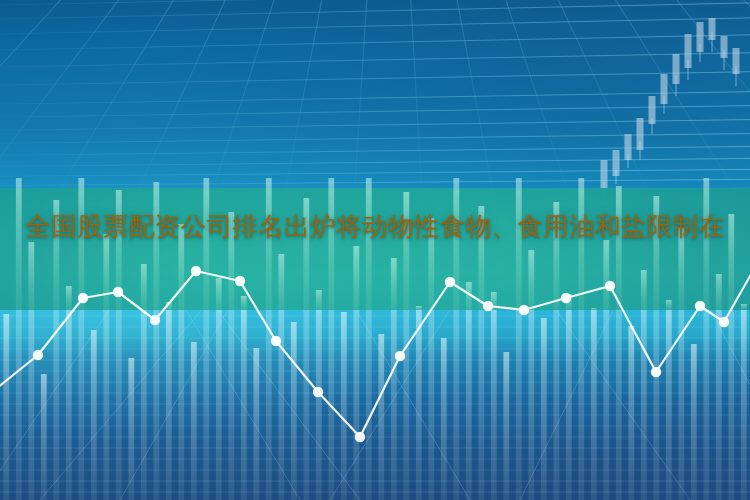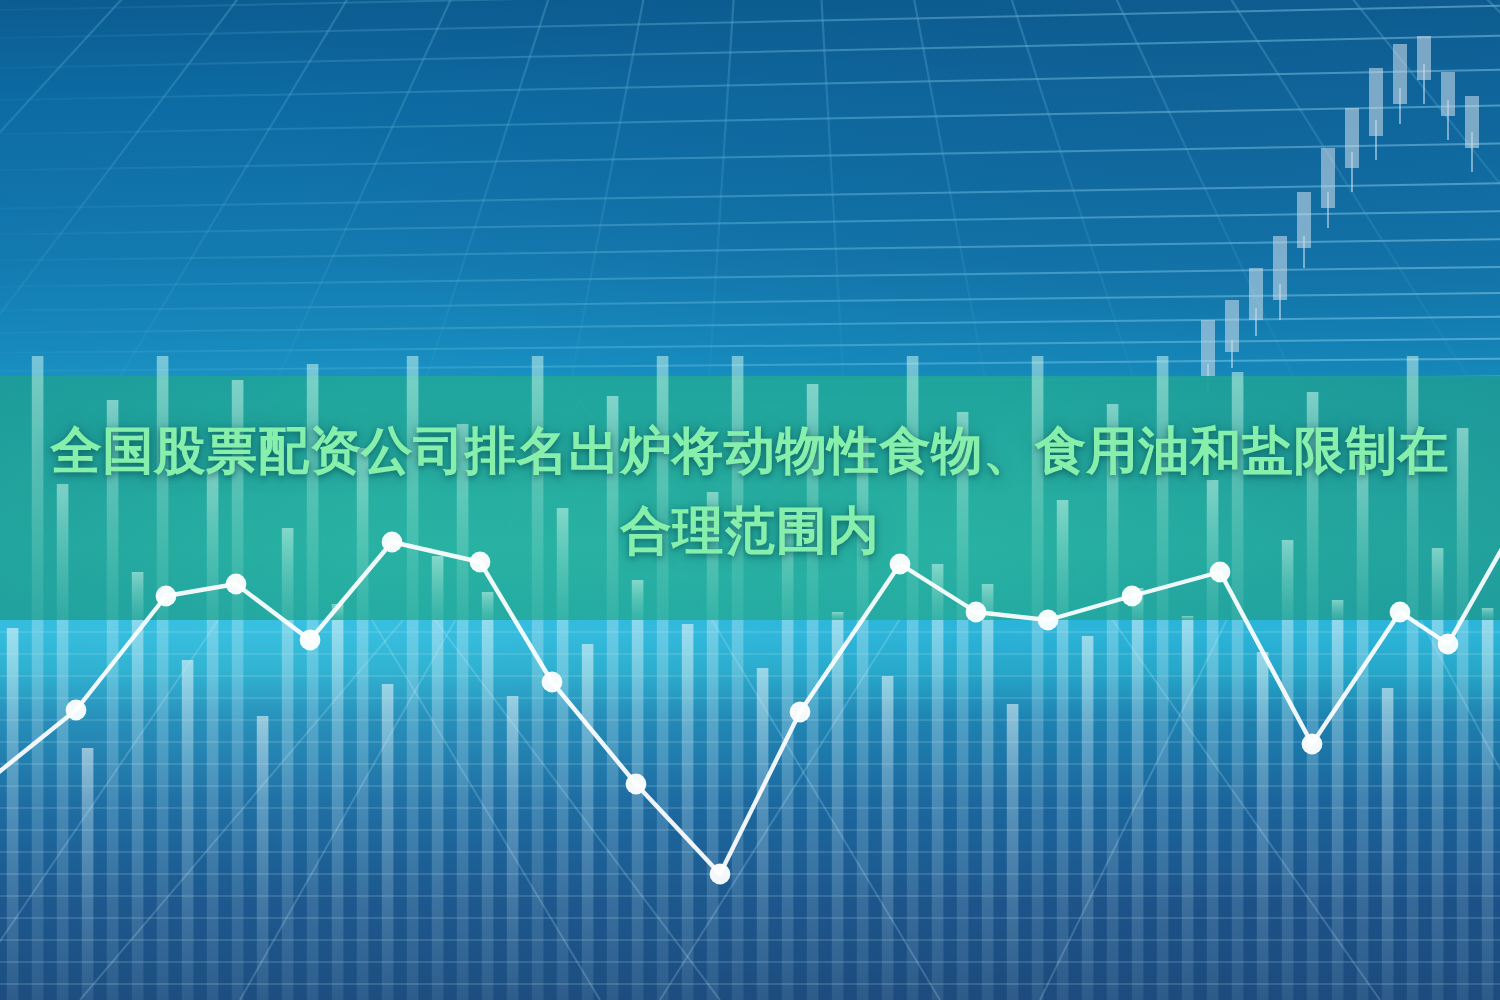--- a/index.html
+++ b/index.html
@@ -58,23 +58,23 @@
   }
 
   
   #headline {
     position:absolute; left:0; right:0; top:206px;
     text-align:center; z-index:40;
     padding:0 16px;
   }
   #headline .line {
     display:block;
-    color:#86efac;
+    color:#a16207;
     font-size:25.5px;
-    font-weight:700;
+    font-weight:400;
     line-height:40px;
     letter-spacing:.4px;
     text-shadow:0 1px 3px rgba(0,60,70,.55), 0 0 10px rgba(0,80,90,.35);
     white-space:nowrap;
   }
 
   
   #bars-layer, #candles-layer, #line-layer, #spikes-layer, #hlines-layer { }
   #line-layer { z-index:35; }
 </style>
@@ -354,16 +354,15 @@
         <circle cx="566" cy="298" r="5.2" fill="#ffffff" fill-opacity=".95"></circle>
         <circle cx="610" cy="286" r="5.2" fill="#ffffff" fill-opacity=".95"></circle>
         <circle cx="656" cy="372" r="5.2" fill="#ffffff" fill-opacity=".95"></circle>
         <circle cx="700" cy="306" r="5.2" fill="#ffffff" fill-opacity=".95"></circle>
         <circle cx="724" cy="322" r="5.2" fill="#ffffff" fill-opacity=".95"></circle>
       </g>
   </svg>
 
   <div id="headline">
     <span class="line">全国股票配资公司排名出炉将动物性食物、食用油和盐限制在</span>
-    <span class="line">合理范围内</span>
   </div>
 
 </div>
 
 </body></html>

